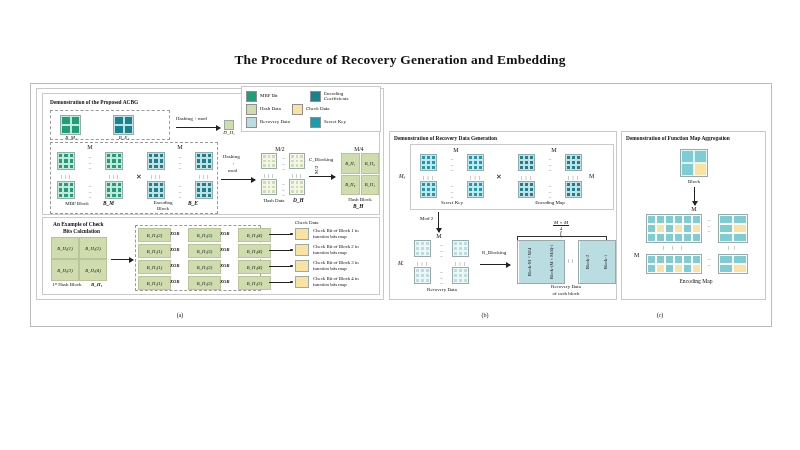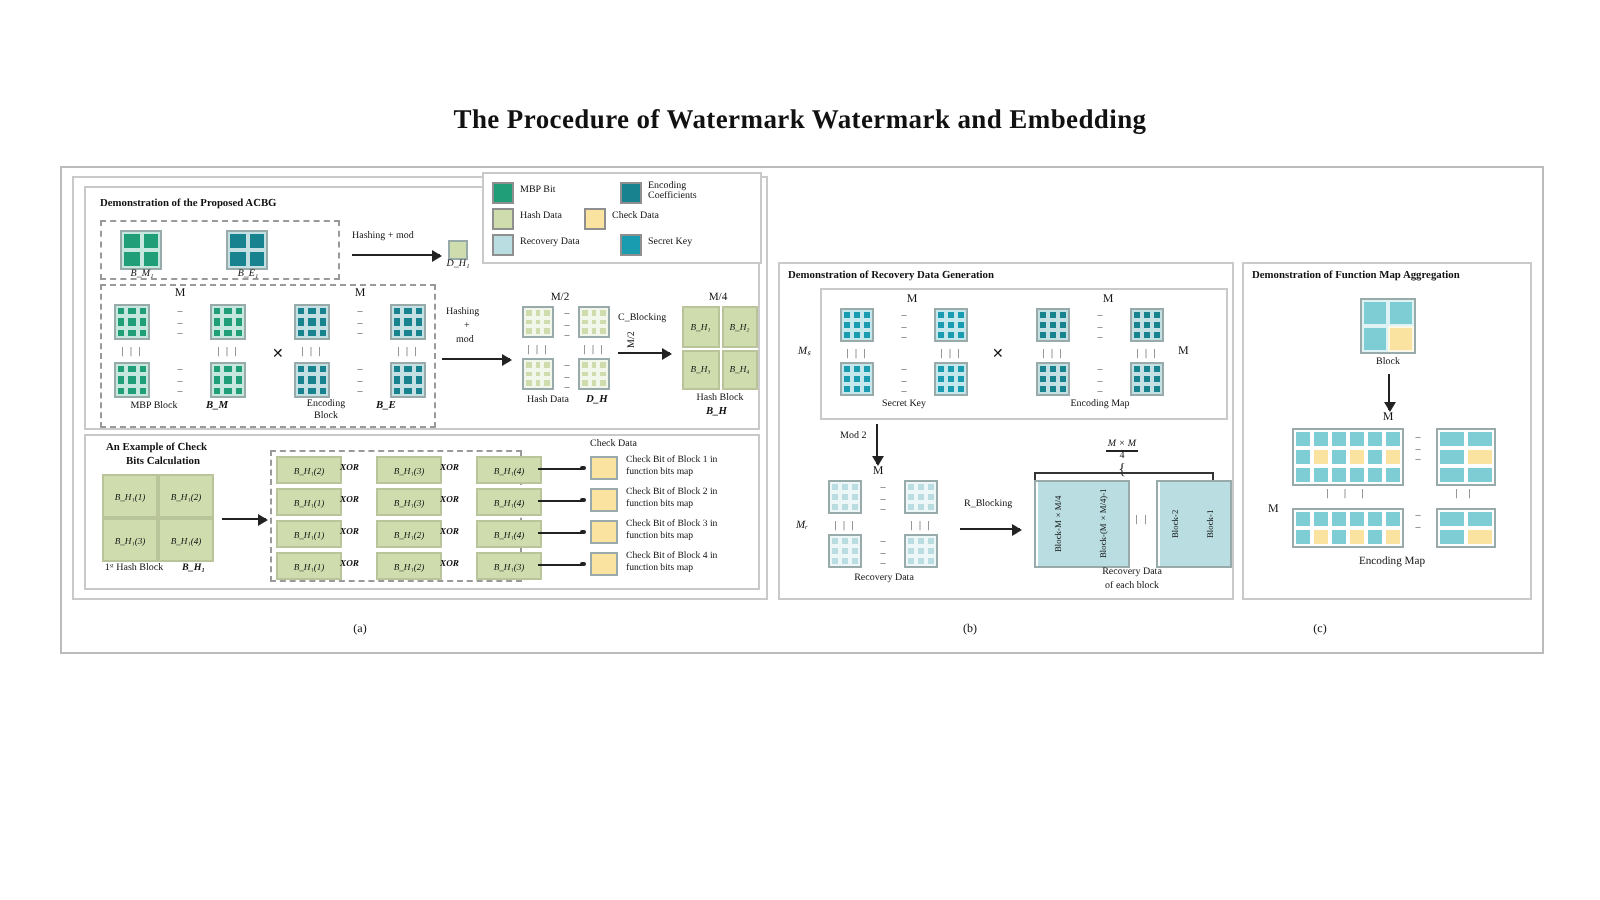--- a/index.html
+++ b/index.html
@@ -49,21 +49,21 @@
   .vlabel{transform:rotate(-90deg);transform-origin:left top;font-size:5px;white-space:nowrap;}
   .vlabel2{writing-mode:vertical-rl;transform:rotate(180deg);font-size:4.4px;
     display:flex;align-items:center;justify-content:center;text-align:center;line-height:1.05;}
   .brace{position:absolute;font-size:7px;color:#333;}
   .frac{position:absolute;font-size:5px;text-align:center;line-height:1.05;}
   .fracline{border-top:1px solid #222;}
 </style>
 </head>
 <body>
 
-<div class="page-title">The Procedure of Watermark Watermark and Embedding</div>
+<div class="page-title">The Procedure of Recovery Generation and Embedding</div>
 
 <div class="figure-frame">
 
   <div class="solidbox" style="position:absolute;left:5px;top:4px;width:348px;height:212px;">
 
     <div class="solidbox" style="position:absolute;left:5px;top:4px;width:338px;height:122px;">
 
       <div class="txtb" style="left:7px;top:5px;">Demonstration of the Proposed ACBG</div>
 
       <div class="dashbox" style="position:absolute;left:7px;top:16px;width:120px;height:30px;">

